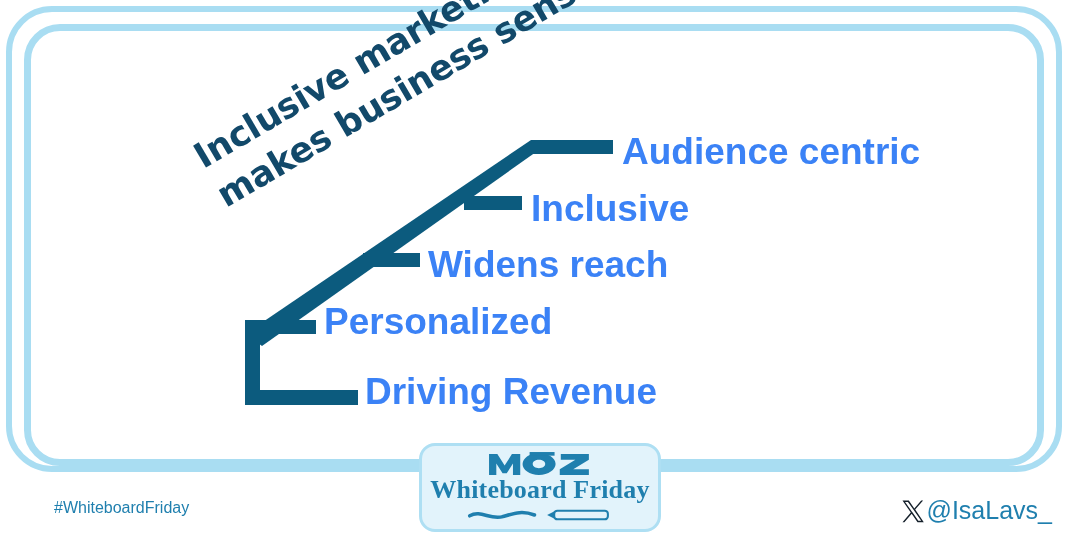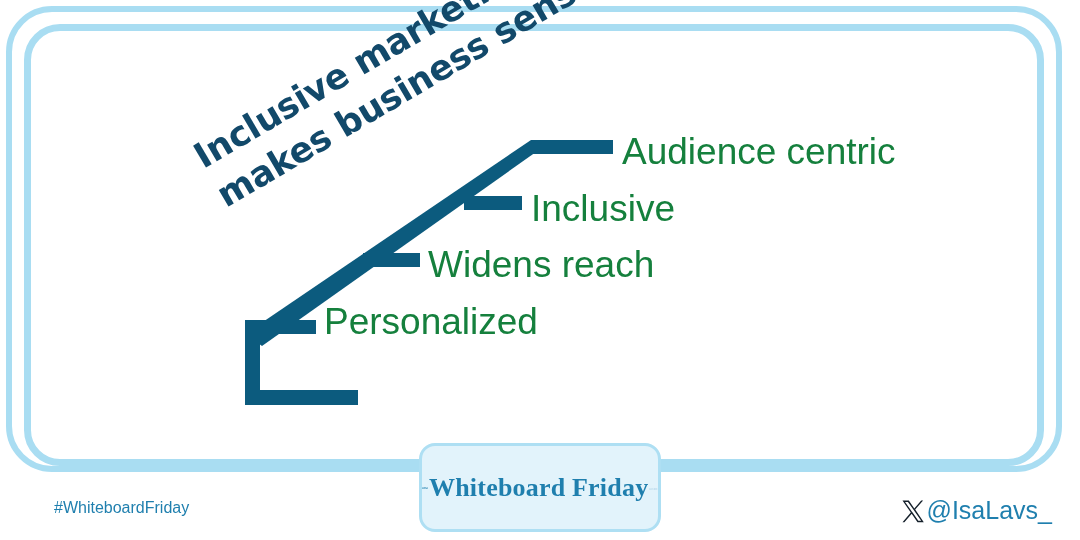--- a/index.html
+++ b/index.html
@@ -65,23 +65,23 @@
     font-size: 35px;
     line-height: 1.28;
     letter-spacing: -0.3px;
     white-space: nowrap;
   }
   .headline-line { display: block; }
 
   
   .step-label {
     position: absolute;
-    color: #15803d;
-    font-family: "Liberation Sans", sans-serif;
-    font-weight: 400;
+    color: #3b82f6;
+    font-family: "Liberation Sans", sans-serif;
+    font-weight: 700;
     font-size: 37px;
     line-height: 1;
     white-space: nowrap;
   }
   #label-0 { left: 622px; top: 133px; }   
   #label-1 { left: 531px; top: 190px; }   
   #label-2 { left: 428px; top: 246px; }   
   #label-3 { left: 324px; top: 303px; }   
   #label-4 { left: 365px; top: 373px; }   
 
@@ -126,21 +126,21 @@
     position: absolute;
     left: 419px;
     top: 443px;
     width: 242px;
     height: 89px;
     background: #E2F3FB;
     border: 3px solid #AEDFF3;
     border-radius: 16px;
     box-sizing: border-box;
     display: flex;
-    flex-direction: row;
+    flex-direction: column;
     align-items: center;
     justify-content: center;
     gap: 1px;
   }
   .badge-moz {
     display: block;
     height: 24px;
   }
   .badge-title {
     color: #1F7FAE;
@@ -185,20 +185,21 @@
 
   <div class="headline">
     <span class="headline-line">Inclusive marketing</span>
     <span class="headline-line">makes business sense</span>
   </div>
 
   <div class="step-label" id="label-0">Audience centric</div>
   <div class="step-label" id="label-1">Inclusive</div>
   <div class="step-label" id="label-3">Personalized</div>
   <div class="step-label" id="label-2">Widens reach</div>
+  <div class="step-label" id="label-4">Driving Revenue</div>
 
   <div class="badge">
     <svg class="badge-moz" viewBox="0 0 200 46" width="104" height="24" aria-hidden="true">
       <g fill="#1F7FAE">
 
         <path d="M2 44 L2 4 L18 4 L32 26 L46 4 L62 4 L62 44 L48 44 L48 22 L36 41 L28 41 L16 22 L16 44 Z"></path>
 
         <path d="M92 2 C110 2 124 12 124 23 C124 34 110 44 92 44 C74 44 60 34 60.5 23 C61 12 74 2 92 2 Z M92 15 C85 15 80 18.5 80 23 C80 27.5 85 31 92 31 C99 31 104 27.5 104 23 C104 18.5 99 15 92 15 Z" transform="translate(6,0)"></path>
         <rect x="74" y="0" width="48" height="7" transform="translate(6,0)"></rect>
 

